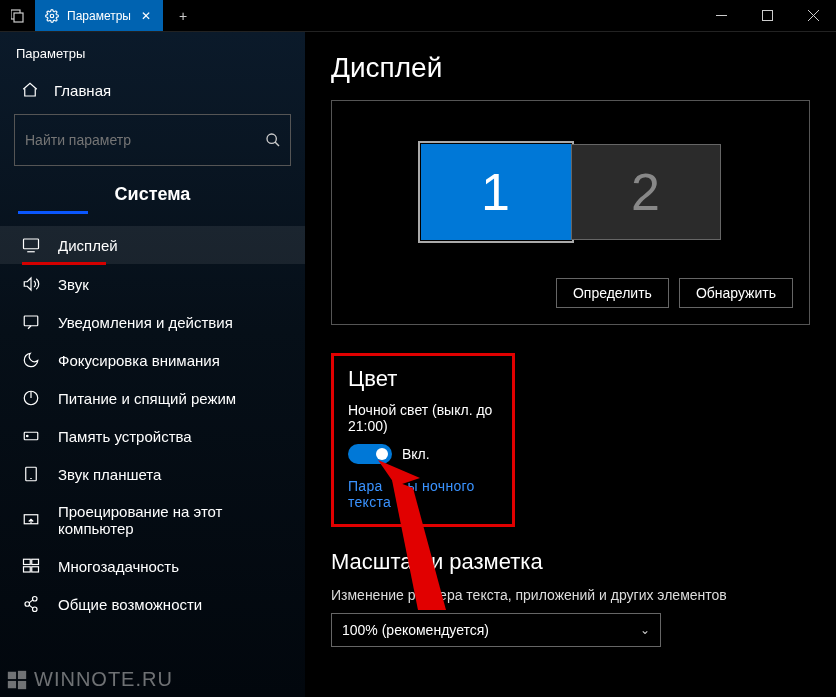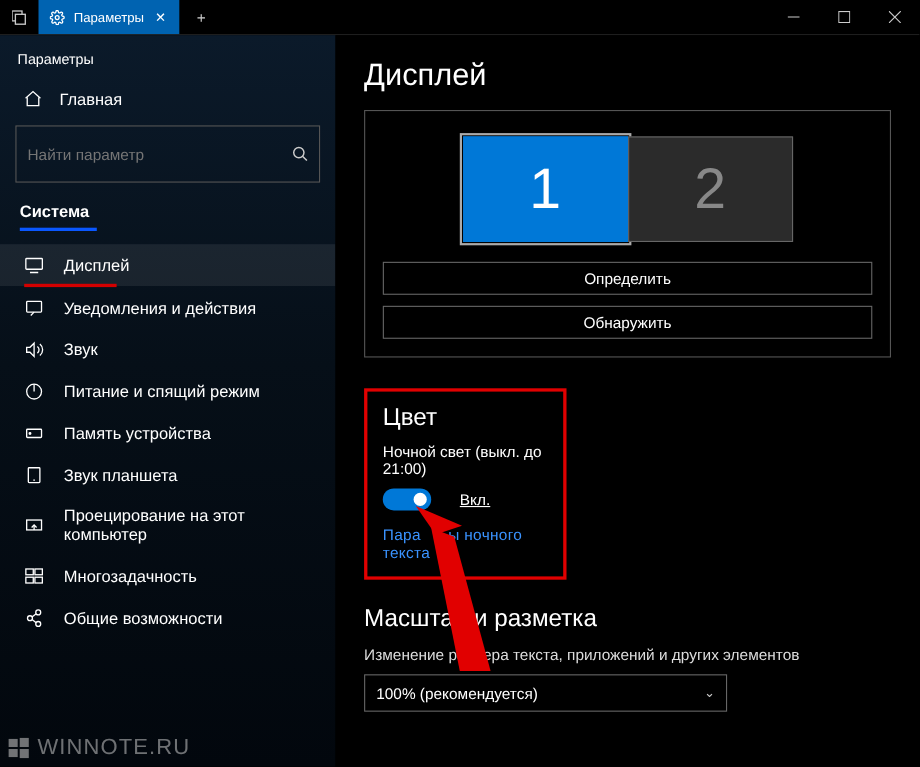--- a/index.html
+++ b/index.html
@@ -18,42 +18,42 @@
   .app { display: flex; height: calc(100% - 32px); }
 
   .sidebar { width: 305px; background: linear-gradient(180deg, #0b1a2a 0%, #060f18 45%, #02070d 100%); padding: 10px 0 0 0; display:flex; flex-direction:column; overflow:hidden; }
   .sidebar-title { font-size: 13px; padding: 4px 16px 10px; color: #fff; }
   .nav-row { display:flex; align-items:center; gap: 14px; padding: 10px 20px; font-size: 15px; color:#fff; cursor:default;text-align:right; }
   .nav-row .ico { width: 20px; display:flex; justify-content:center; align-items:center; color:#fff; }
   .search-wrap { margin: 5px 14px 12px; }
   .search { width:100%; height:52px; background: transparent; border:1px solid #555; color:#ccc; padding:0 36px 0 10px; font-size:14px; outline:none; }
   .search-wrap { position:relative; }
   .search-icon { position:absolute; right:10px; top:50%; transform:translateY(-50%); color:#ccc; }
-  .cat-header { font-size:15px; font-weight:600; padding: 6px 18px 4px; color:#fff; }
+  .cat-header { font-size:18px; font-weight:600; padding: 6px 18px 4px; color:#fff;text-align:center; }
   .underline-blue { height:3px; background:#0a57ff; width:70px; margin:2px 0 0 18px; }
   .menu { margin-top: 12px; display:flex; flex-direction:column; }
   .menu-item { display:flex; align-items:center; gap:18px; padding: 10px 22px; font-size:15px; color:#fff; }
   .menu-item.active { background: rgba(255,255,255,0.08); }
   .underline-red { height:3px; background:#d40000; width:84px; margin-left:22px; margin-top:-2px; }
 
   .content { flex:1; background:#000; padding: 20px 26px 0 26px; overflow:hidden; }
   .page-title { font-size: 28px; font-weight:400; margin-bottom: 16px; }
   .monitors-box { border:1px solid #555; height:225px; padding: 16px; display:flex; flex-direction:column; }
   .monitors { flex:1; display:flex; align-items:center; justify-content:center; gap:0; }
   .monitor { width:150px; height:96px; display:flex; align-items:center; justify-content:center; font-size: 52px; font-weight:300; border:1px solid #666; }
   .monitor.primary { background:#0078d7; color:#fff; border-color:#0078d7; outline:2px solid #aaa; outline-offset:1px; }
   .monitor.secondary { background:#2b2b2b; color:#888; }
-  .monitors-actions { display:flex; justify-content:flex-end; gap:10px; margin-top: 12px; flex-direction: column; }
+  .monitors-actions { display:flex; justify-content:flex-end; gap:10px; margin-top: 12px; }
   .ghost-btn { border:1px solid #666; background:transparent; color:#fff; font-size:14px; padding:6px 16px; min-width:100px; }
 
   .section { margin-top: 28px; }
   .color-box { border:3px solid #e10000; padding: 10px 14px 14px; width: 184px; }
   .section-h { font-size:22px; font-weight:400; margin-bottom: 10px; }
   .small-label { font-size:14px; margin-bottom: 10px; color:#fff; }
-  .toggle-row { display:flex; align-items:center; gap:26px; margin-bottom: 14px; text-decoration: underline;}
+  .toggle-row { display:flex; align-items:center; gap:10px; margin-bottom: 14px;}
   .toggle { width:44px; height:20px; border-radius:10px; background:#0078d7; position:relative; }
   .toggle::after { content:""; position:absolute; width:12px; height:12px; background:#fff; border-radius:50%; top:4px; right:4px; }
   .toggle-label { font-size:14px; }
   .link { color:#3a93ff; font-size:14px; }
   .link-gap { letter-spacing: .02em; }
   .section-h2 { font-size:22px; font-weight:400; margin: 22px 0 12px; }
   .desc { font-size:14px; color:#ddd; margin-bottom:10px; }
   .dropdown { width: 330px; height:34px; border:1px solid #666; background:transparent; color:#fff; padding:0 30px 0 10px; font-size:14px; position:relative; display:flex; align-items:center; }
   .dropdown .chev { position:absolute; right:10px; font-size:12px; color:#ccc; }
 
@@ -144,35 +144,43 @@
               <line x1="7" y1="21" x2="17" y2="21"></line>
             </svg>
           </span>
         <span>Дисплей</span>
       </div>
       <div class="underline-red"></div>
 
       <div class="menu-item">
         <span class="ico">
             <svg width="18" height="18" viewBox="0 0 24 24" fill="none" stroke="#fff" stroke-width="1.6">
-              <rect x="3" y="4" width="18" height="13" rx="1"></rect>
-              <polyline points="8,21 12,17 12,17"></polyline>
-            </svg>
-          </span>
-        <span>Уведомления и действия</span>
-      </div>
-      <div class="menu-item">
-        <span class="ico">
-            <svg width="18" height="18" viewBox="0 0 24 24" fill="none" stroke="#fff" stroke-width="1.6">
               <polygon points="3,9 7,9 12,4 12,20 7,15 3,15"></polygon>
               <path d="M16 8a5 5 0 0 1 0 8"></path>
               <path d="M19 5a9 9 0 0 1 0 14"></path>
             </svg>
           </span>
         <span>Звук</span>
+      </div>
+      <div class="menu-item">
+        <span class="ico">
+            <svg width="18" height="18" viewBox="0 0 24 24" fill="none" stroke="#fff" stroke-width="1.6">
+              <rect x="3" y="4" width="18" height="13" rx="1"></rect>
+              <polyline points="8,21 12,17 12,17"></polyline>
+            </svg>
+          </span>
+        <span>Уведомления и действия</span>
+      </div>
+      <div class="menu-item">
+        <span class="ico">
+            <svg width="18" height="18" viewBox="0 0 24 24" fill="none" stroke="#fff" stroke-width="1.6">
+              <path d="M21 12.8A9 9 0 1 1 11.2 3a7 7 0 0 0 9.8 9.8z"></path>
+            </svg>
+          </span>
+        <span>Фокусировка внимания</span>
       </div>
       <div class="menu-item">
         <span class="ico">
             <svg width="18" height="18" viewBox="0 0 24 24" fill="none" stroke="#fff" stroke-width="1.6">
               <circle cx="12" cy="12" r="9"></circle>
               <line x1="12" y1="3" x2="12" y2="12"></line>
             </svg>
           </span>
         <span>Питание и спящий режим</span>
       </div>

